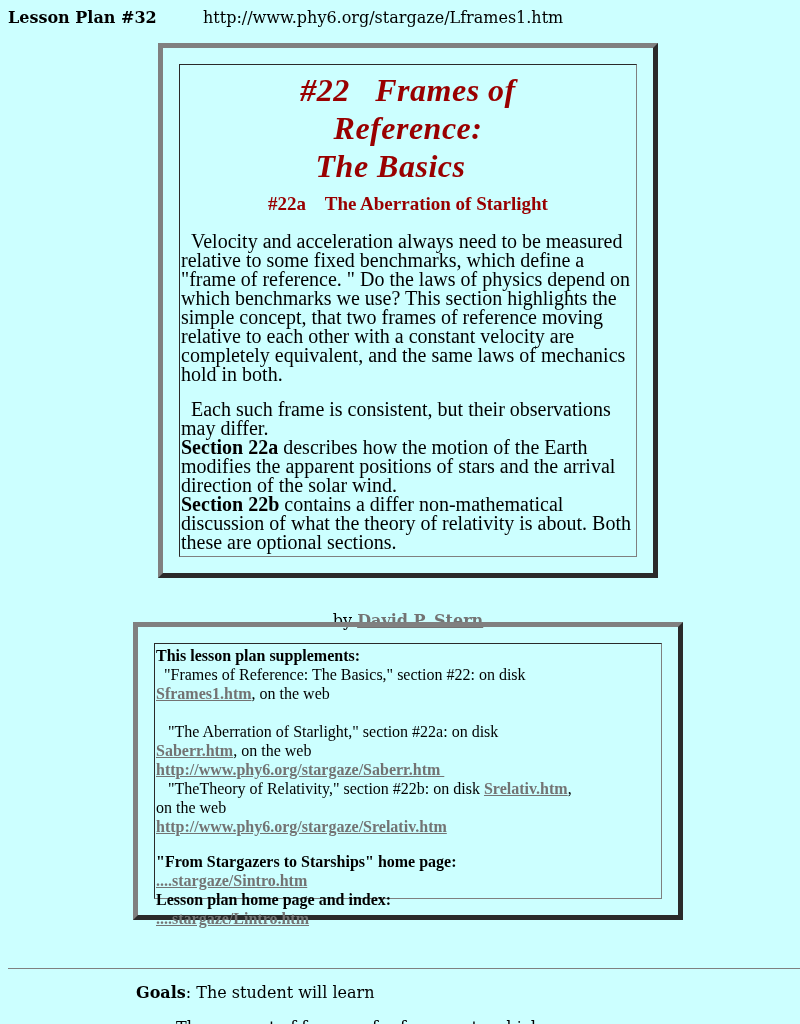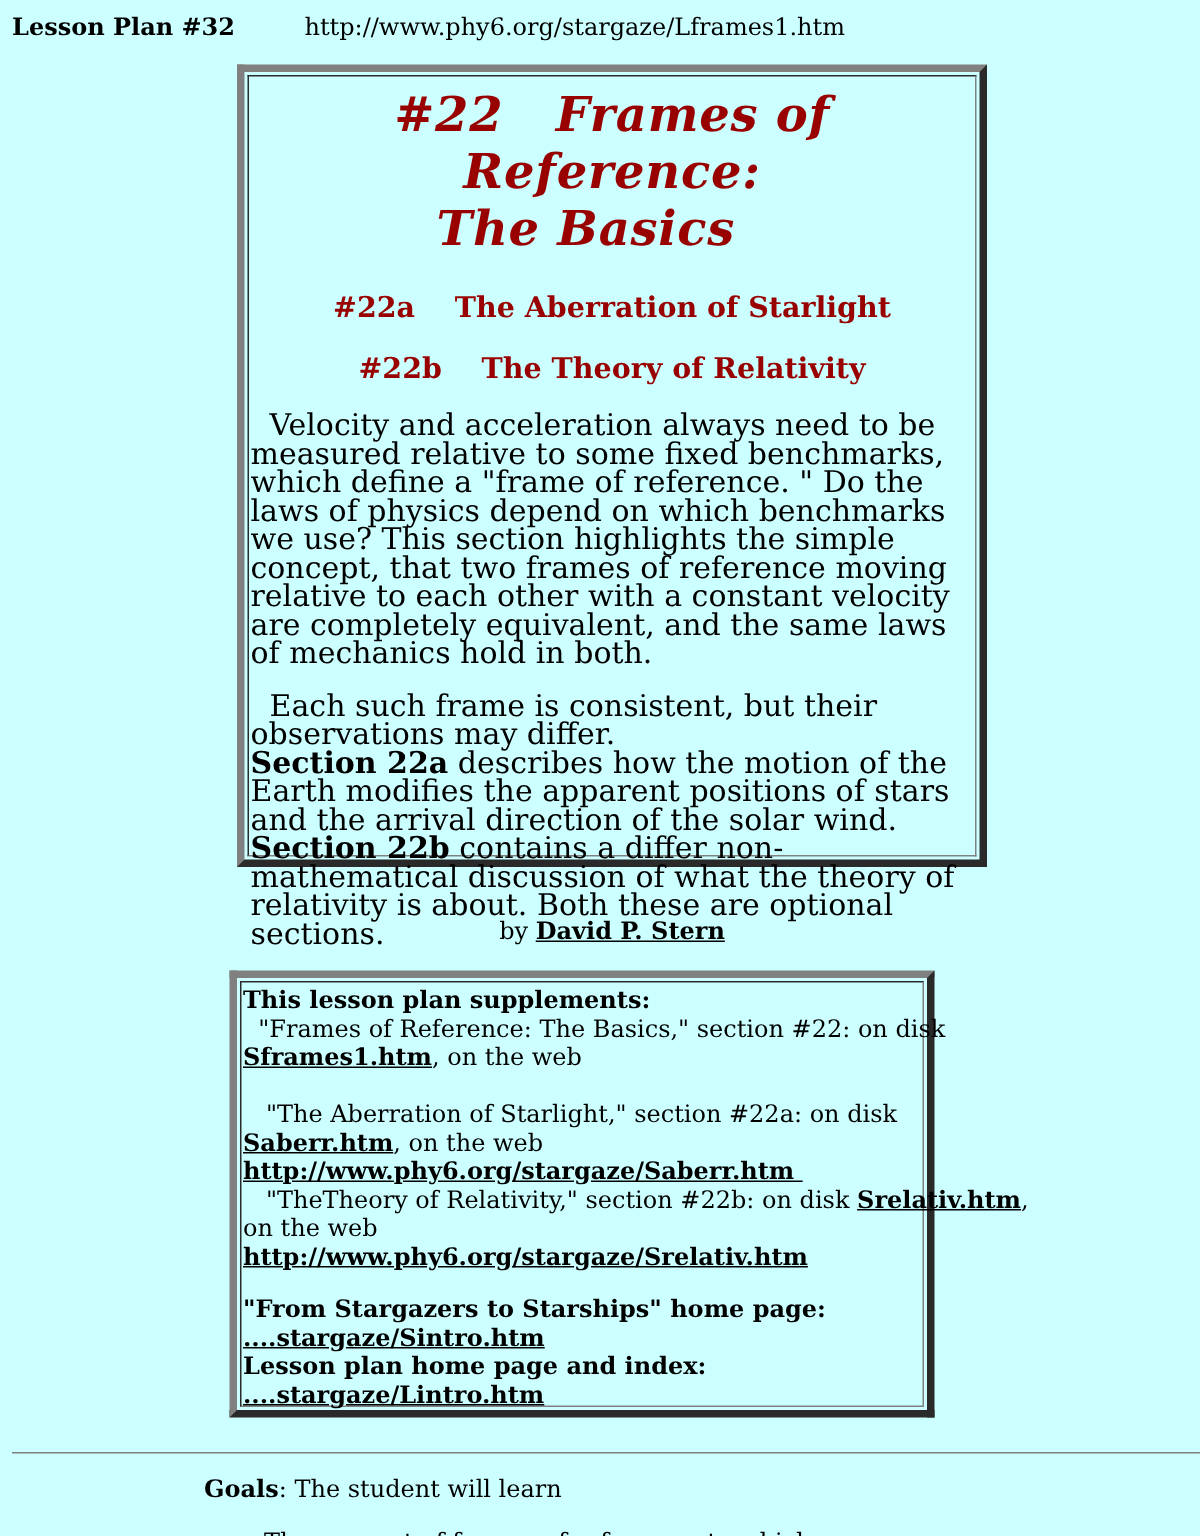--- a/index.html
+++ b/index.html
@@ -6,46 +6,47 @@
   body {
     background: #ccffff;
     width: 800px;
     height: 1024px;
     overflow: hidden;
     font-family: "DejaVu Serif", serif;
     font-size: 16px;
     color: #000;
     position: relative;
   }
-  a { color: #000000; font-weight: bold; text-decoration: underline; }
+  a { color: #737373; font-weight: bold; text-decoration: underline; }
   .header-line {
     position: absolute; left: 8px; top: 8px; height: 20px;
     white-space: nowrap; line-height: 19px;
   }
   .header-line .lp { font-weight: bold; }
   .header-line .url { position: absolute; left: 195px; top: 0; }
 
   .box {
     position: absolute;
     border-style: solid;
     border-width: 5px;
     border-color: #808080 #2a2a2a #2a2a2a #808080;
-    padding: 2px;
+    padding: 16px;
     box-sizing: border-box;
+    font-family: Liberation Serif, serif;
   }
   .box-inner {
     border-style: solid;
     border-width: 1px;
     border-color: #2a2a2a #808080 #808080 #2a2a2a;
     height: 100%;
     box-sizing: border-box;
     padding: 0 1px;
   }
   #box1 { left: 158px; top: 43px; width: 500px; height: 535px; }
-  #box2 { left: 133px; top: 647px; width: 470px; height: 298px; margin-left: 20px; }
+  #box2 { left: 133px; top: 622px; width: 550px; height: 298px; }
 
   .title {
     color: #990000;
     font-style: italic;
     font-weight: bold;
     font-size: 32px;
     line-height: 38px;
     text-align: center;
     margin-top: 6px;
     letter-spacing: 0.5px;
@@ -54,21 +55,21 @@
   .title .t2 { display: block; }
   .title .t3 { display: block; padding-right: 35px; }
   .subtitle {
     color: #990000;
     font-weight: bold;
     font-size: 19px;
     text-align: center;
     line-height: 22px;
     white-space: pre;
   }
-  .sub-a { margin-top: 23px; }
+  .sub-a { margin-top: 8px; }
   .sub-b { margin-top: 19px; }
   .body-text { line-height: 19px; font-size: 20px; }
   .p1 { margin-top: 17px; }
   .p2 { margin-top: 16px; }
 
   .course-line {
     position: absolute; left: 0; width: 816px; top: 592px;
     text-align: center; line-height: 19px;
   }
   .box2-text { line-height: 19px; padding-top: 2px; }
@@ -91,21 +92,20 @@
 </div>
 
 <div class="box" id="box1">
   <div class="box-inner">
     <div class="title">
       <span class="t1" style="white-space:pre">#22   Frames of</span>
       <span class="t2">Reference:</span>
       <span class="t3">The Basics</span>
     </div>
     <div class="subtitle sub-a">#22a    The Aberration of Starlight</div>
-    <div class="subtitle sub-b">#22b    The Theory of Relativity</div>
     <div class="body-text p1"><span style="white-space:pre-wrap">  Velocity and acceleration always need to be measured relative to some fixed benchmarks, which define a "frame of reference. " Do the laws of physics depend on which benchmarks we use? This section highlights the simple concept, that two frames of reference moving relative to each other with a constant velocity are completely equivalent, and the same laws of mechanics hold in both.</span></div>
     <div class="body-text p2">
       <span style="white-space:pre-wrap">  Each such frame is consistent, but their observations may differ.</span><br>
       <b>Section 22a</b><span> describes how the motion of the Earth modifies the apparent positions of stars and the arrival direction of the solar wind.</span><br>
       <b>Section 22b</b><span> contains a differ non-mathematical discussion of what the theory of relativity is about. Both these are optional sections.</span>
     </div>
   </div>
 </div>
 
 <div class="course-line">

